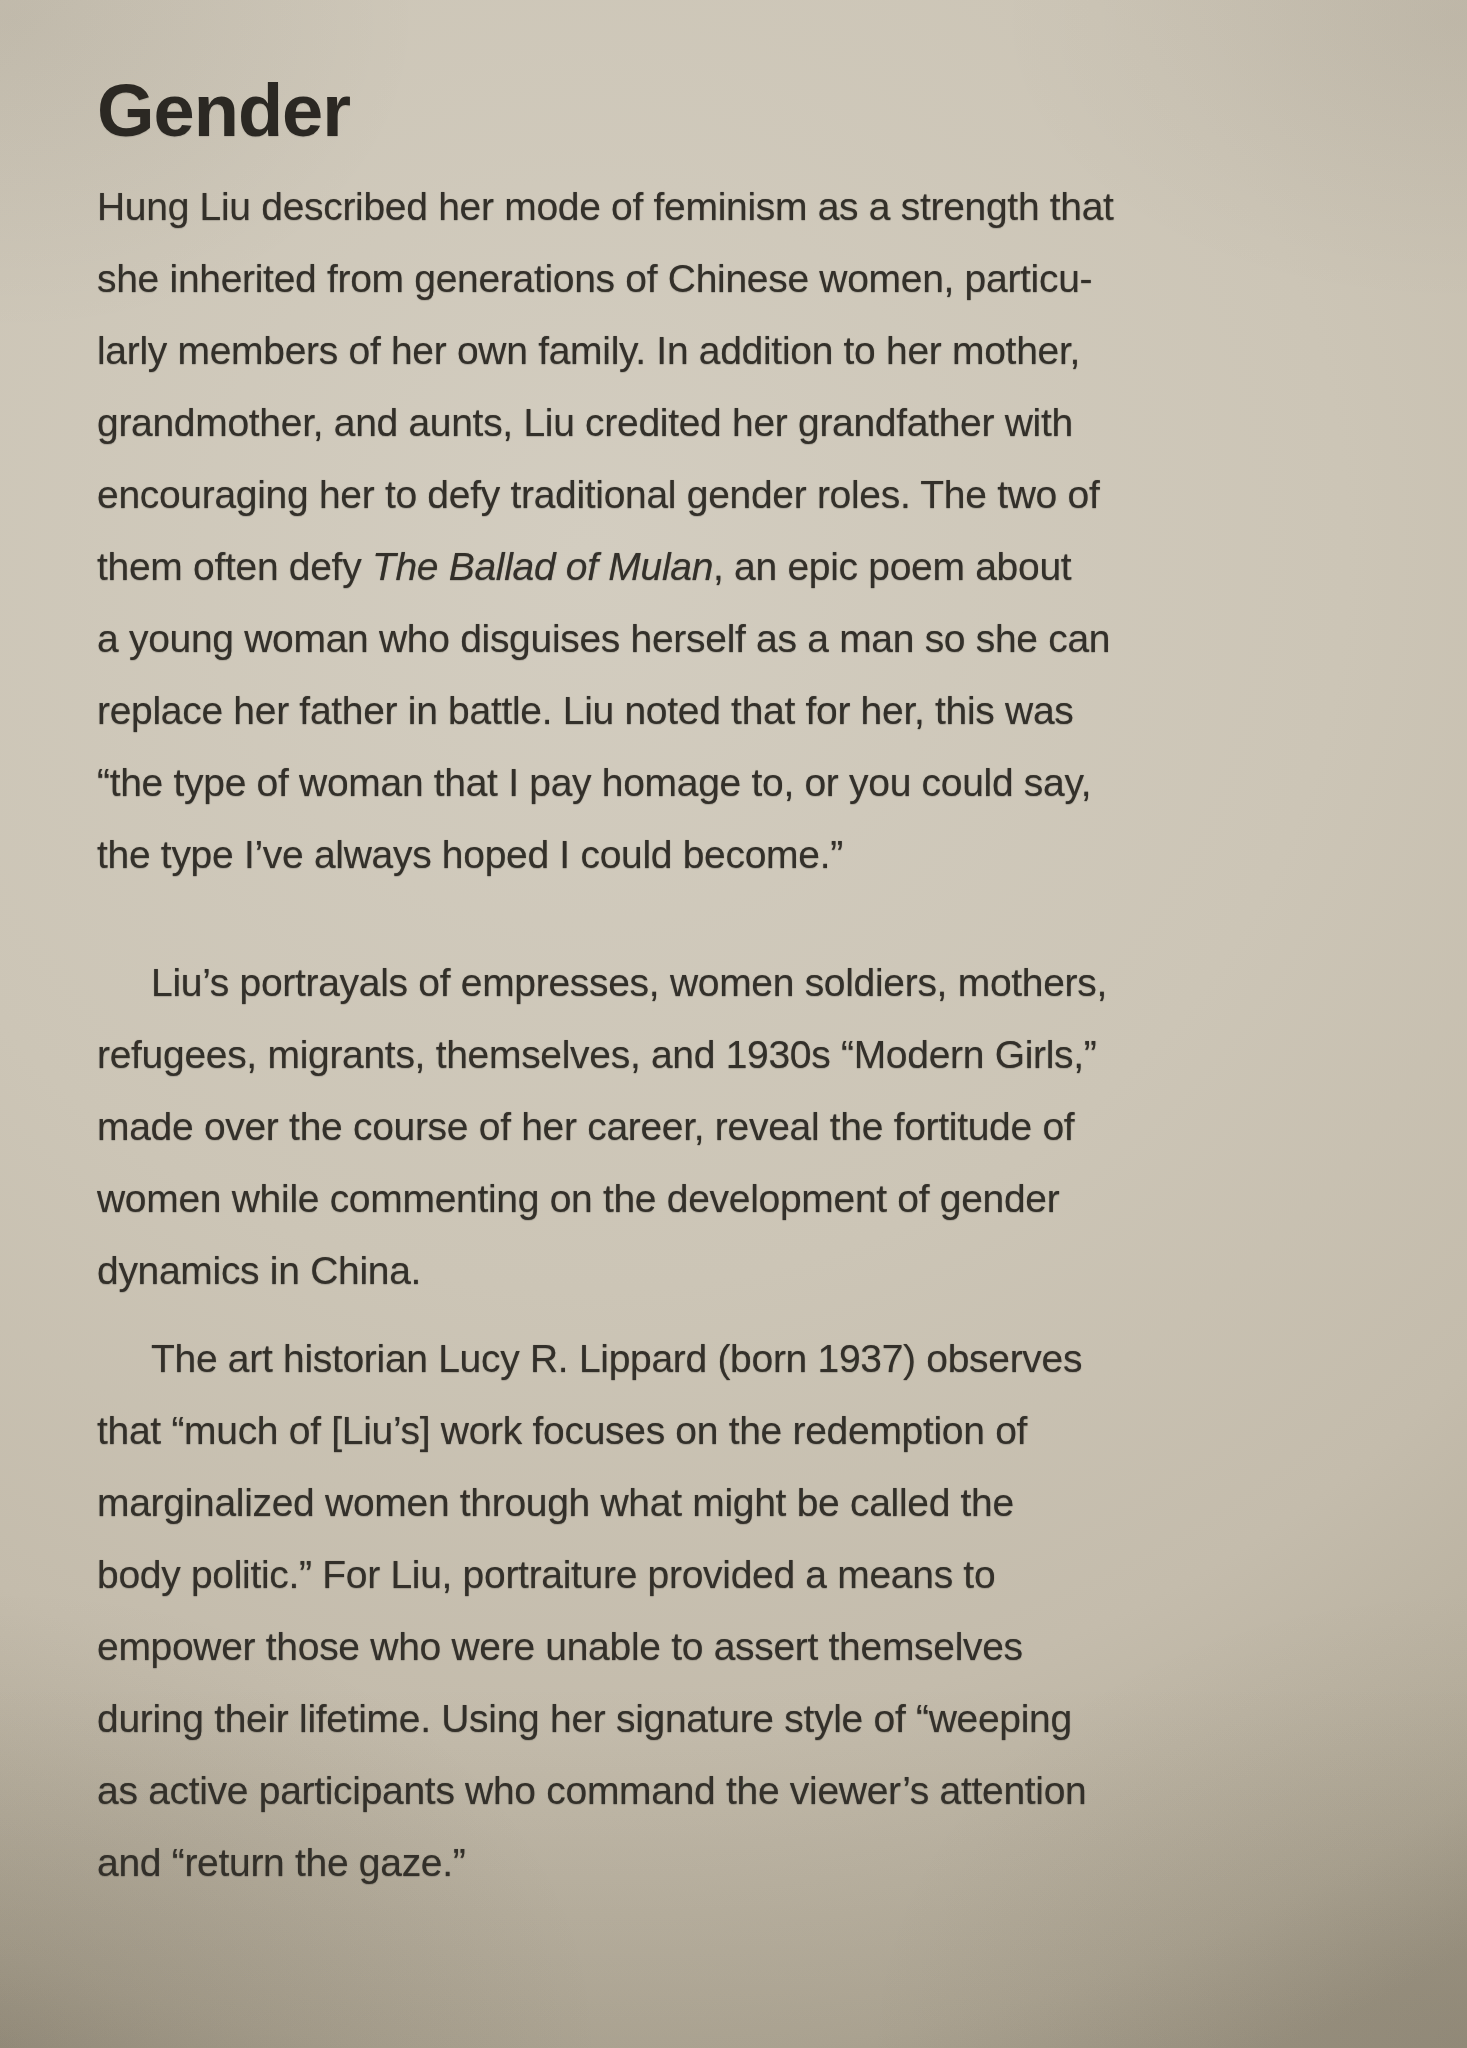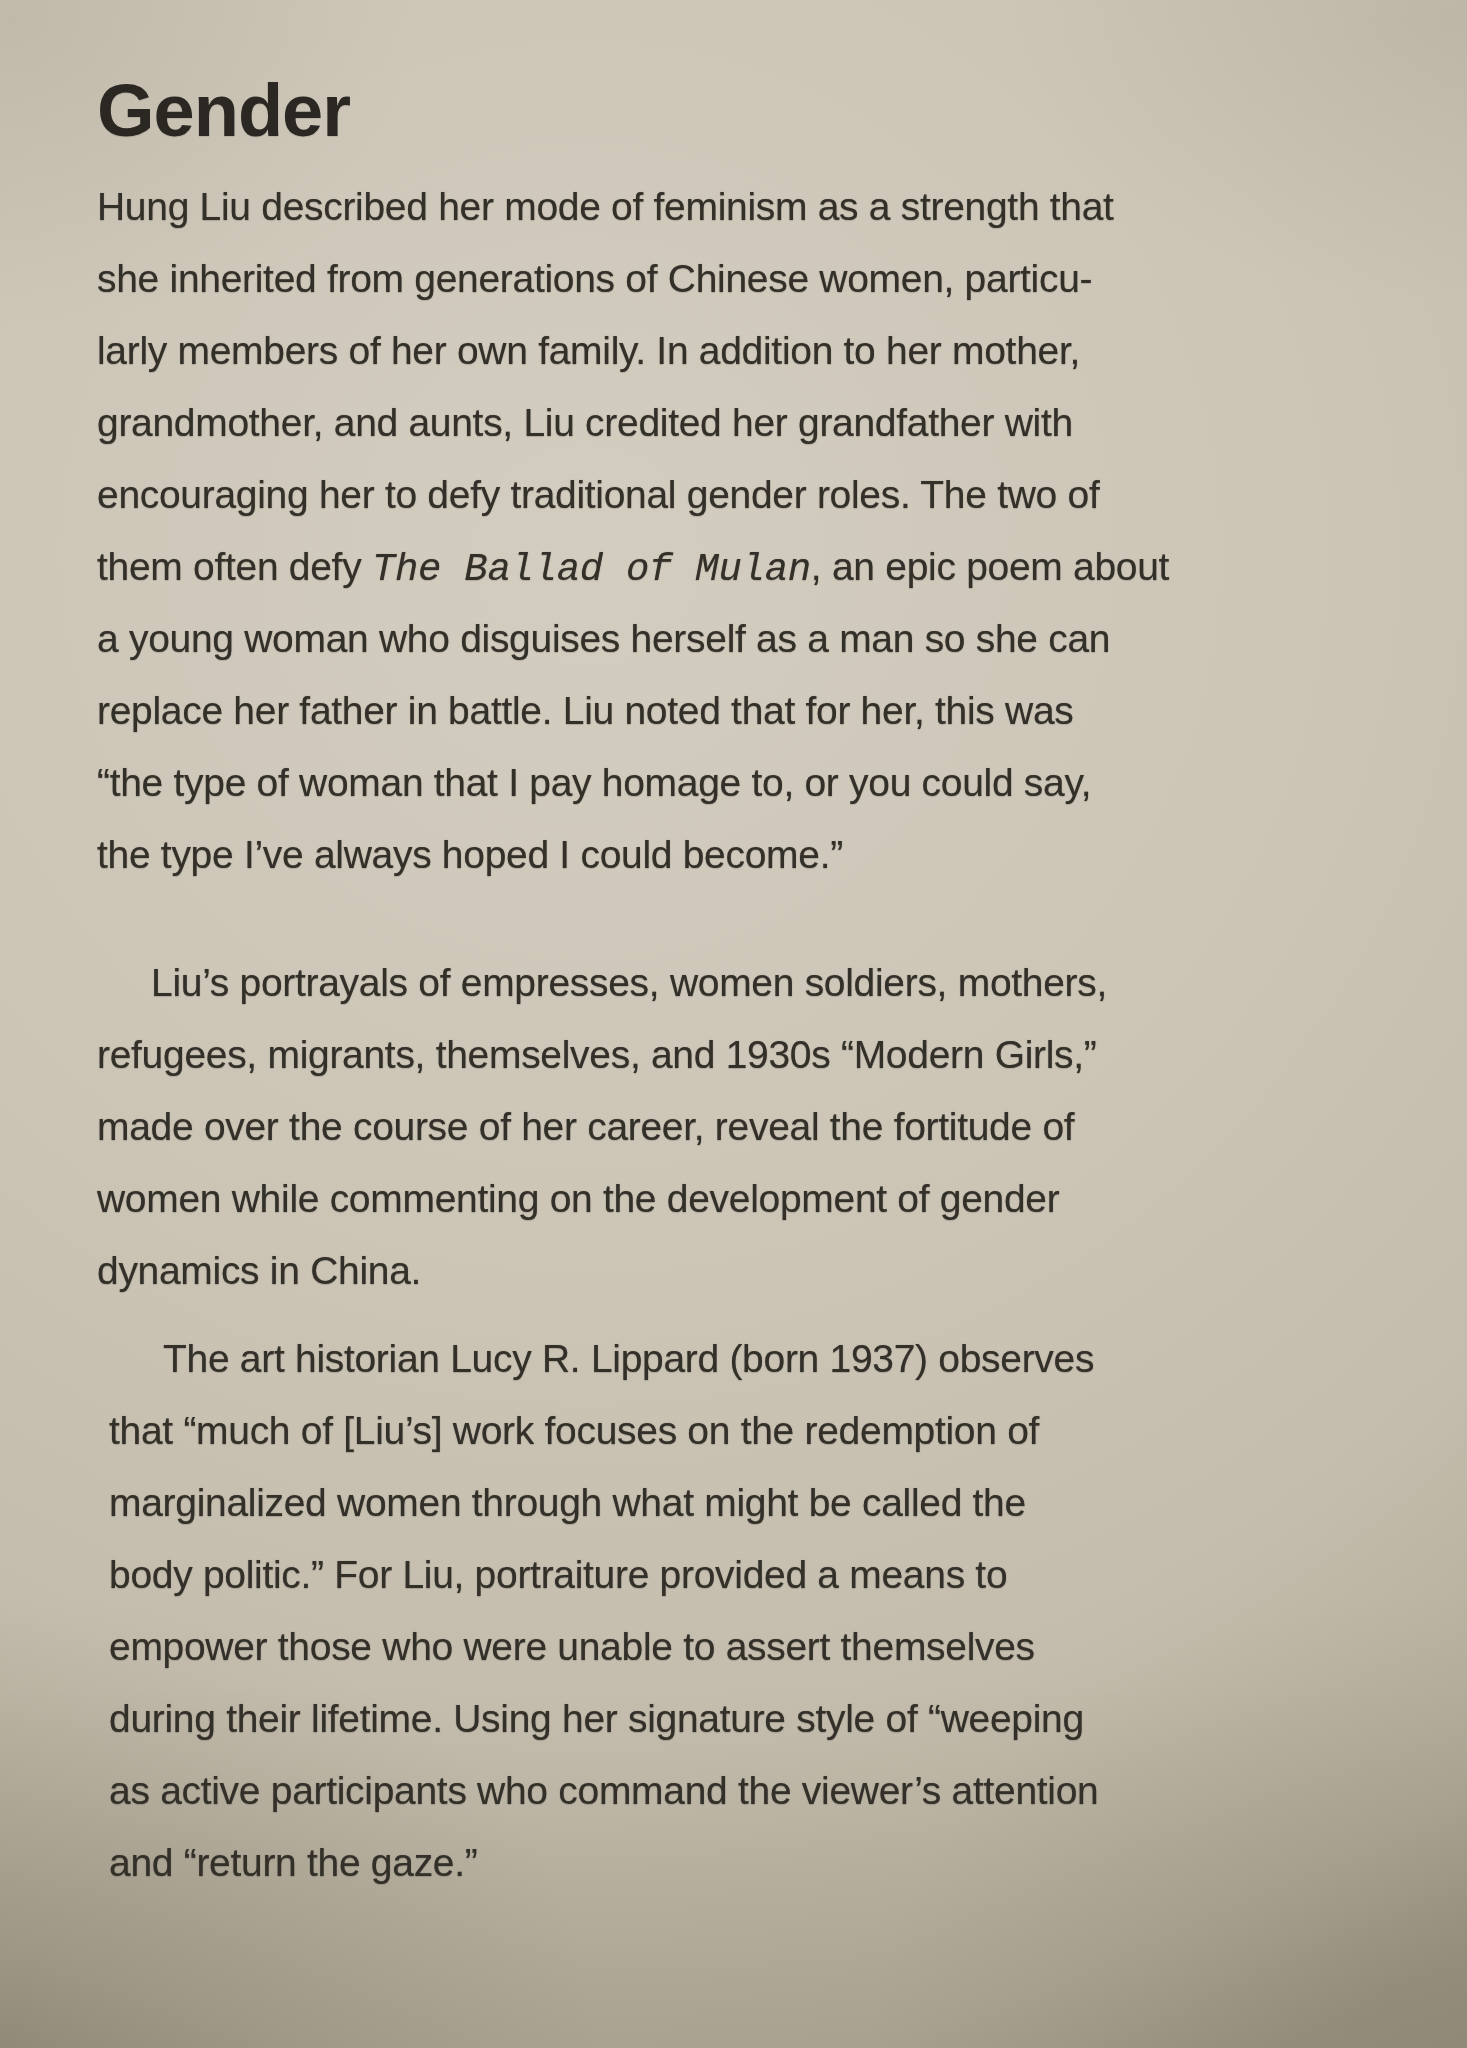--- a/index.html
+++ b/index.html
@@ -49,32 +49,32 @@
     line-height: 1.1;
     font-weight: 700;
     letter-spacing: -1px;
     color: var(--ink-title);
     text-shadow: 0 1px 1px rgba(0,0,0,0.10);
   }
   .para {
     margin: 0;
   }
   .para.gap-lg { margin-top: 56px; }
-  .para.gap-sm { margin-top: 16px; margin-left: 12px; }
+  .para.gap-sm { margin-top: 16px; }
   .tline {
     height: 72px;
     line-height: 72px;
     font-size: 39px;
     letter-spacing: -0.3px;
     white-space: nowrap;
     color: var(--ink);
     text-shadow: 0 1px 1px rgba(0,0,0,0.13), 0 0 1px rgba(51,48,42,0.45);
   }
   .tline.indent { padding-left: 54px; }
-  .cite { font-style: italic; font-family: Liberation Mono, monospace; }
+  .cite { font-style: italic; }
 </style>
 </head>
 <body>
 
 <div class="wall">
   <div class="vignette"></div>
 
   <section class="panel">
     <h1 class="panel-title">Gender</h1>
 

